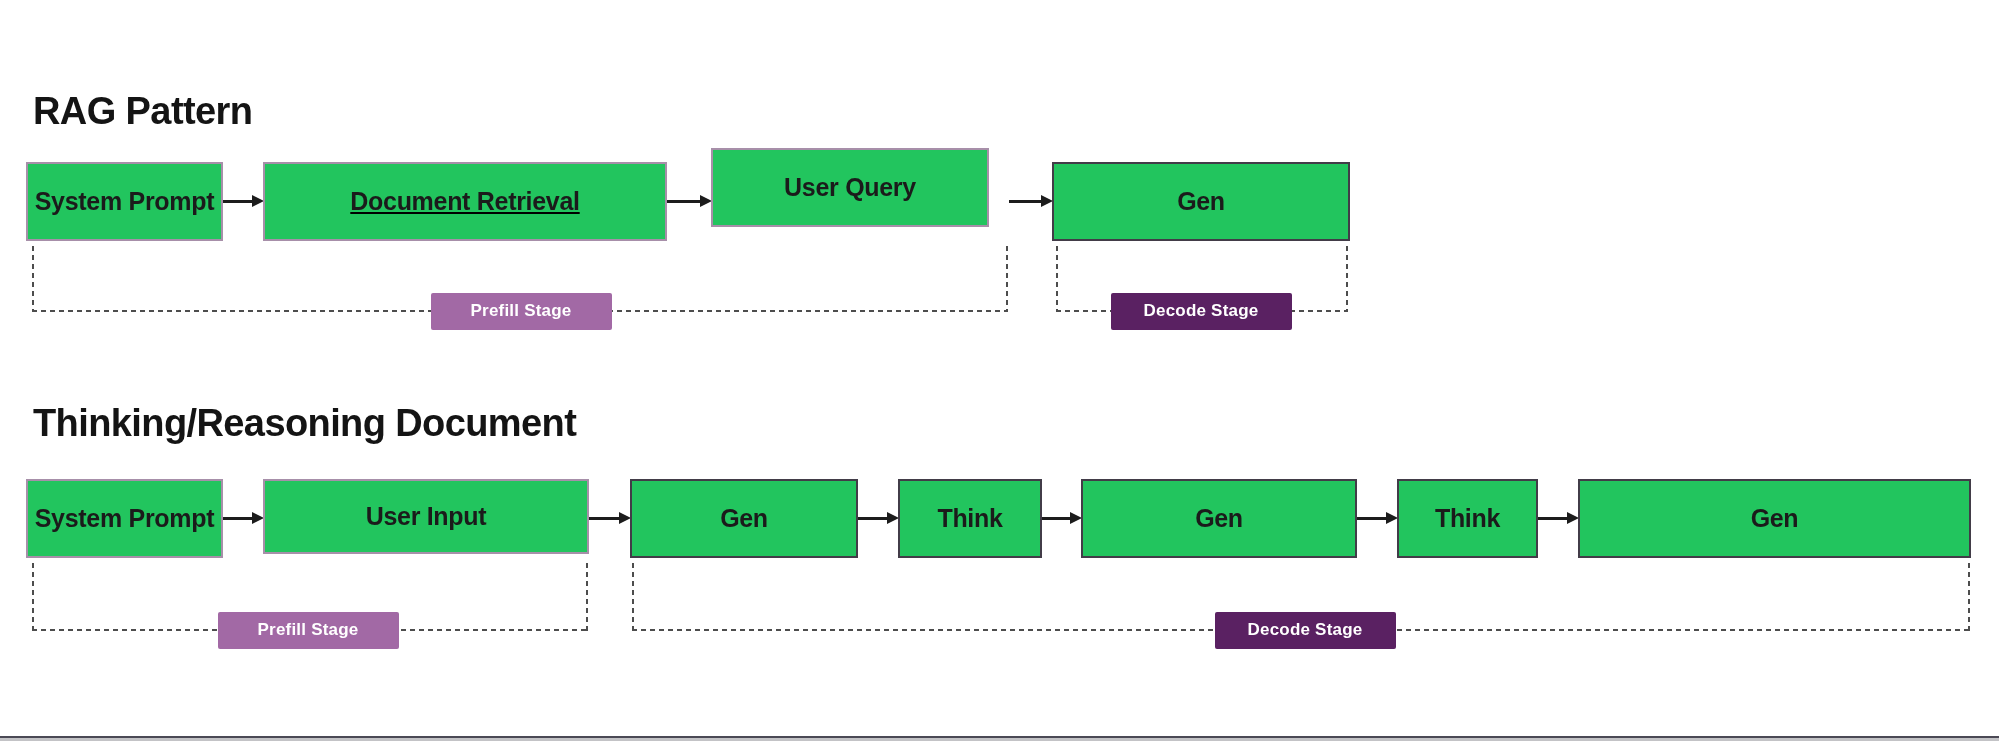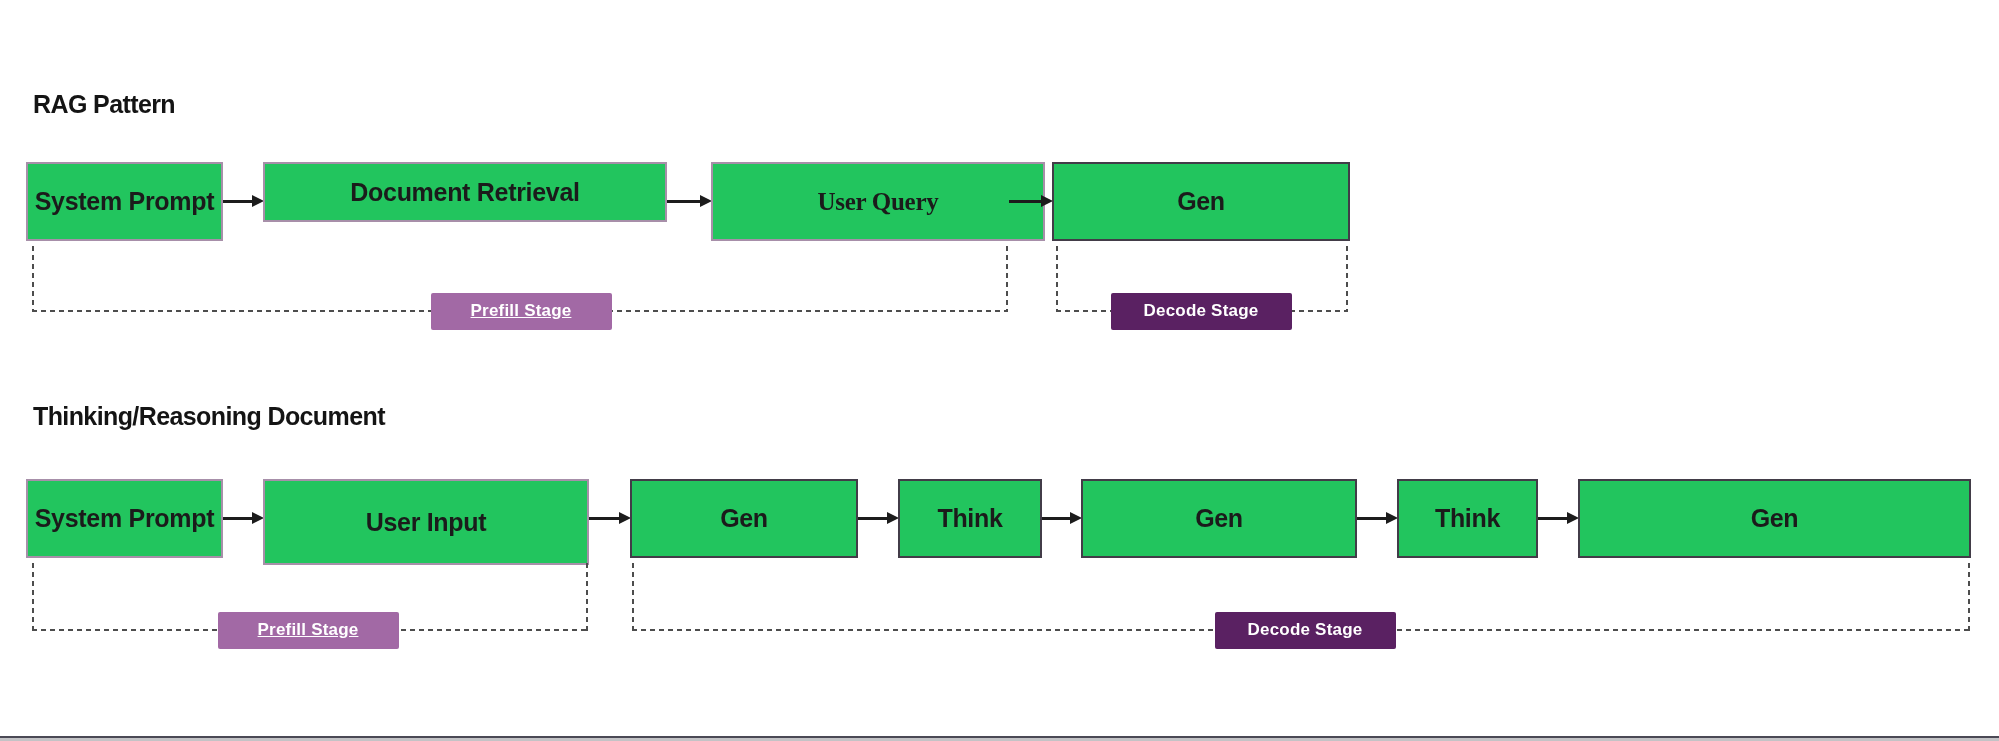--- a/index.html
+++ b/index.html
@@ -5,21 +5,21 @@
   html,body{margin:0;padding:0;background:#ffffff;}
   #canvas{
     position:relative;
     width:1999px;height:741px;
     background:var(--bg,#ffffff);
     overflow:hidden;
     font-family:"Liberation Sans","DejaVu Sans",sans-serif;
   }
   .section-title{
     position:absolute;
-    font-size:25px;font-weight:800;
+    font-size:38px;font-weight:800;
     color:var(--title-text,#141414);
     letter-spacing:-0.6px;
     white-space:nowrap;
     line-height:1;
   }
   .box{
     position:absolute;
     background:#22c55e;
     display:flex;align-items:center;justify-content:center;
     box-sizing:border-box;
@@ -54,49 +54,49 @@
     background:repeating-linear-gradient(180deg,var(--dash,#4d4d4d) 0 5px,transparent 5px 9px);
   }
   .badge{
     position:absolute;
     display:flex;align-items:center;justify-content:center;
     color:var(--badge-text,#ffffff);
     font-size:17px;font-weight:700;letter-spacing:0.2px;
     border-radius:2px;
     white-space:nowrap;
   }
-  .badge.prefill{background:var(--prefill-badge,#a269a5);text-decoration:underline;}
+  .badge.prefill{background:var(--prefill-badge,#a269a5);}
   .badge.decode{background:var(--decode-badge,#5a2162);}
   #bottom-bar{
     position:absolute;left:0;right:0;bottom:0;height:3px;
     background:var(--bottom-strip,#c3c3c6);
     border-top:2px solid var(--bottom-line,#4b4955);
   }
 </style>
 </head>
 <body>
 
 <div id="canvas" style="--bg: #ffffff; --prefill-border: #a78fa9; --decode-border: #423c48; --prefill-badge: #a269a5; --decode-badge: #5a2162; --badge-text: #ffffff; --title-text: #141414; --box-text: #1b1b1b; --dash: #4d4d4d; --arrow: #1c1c1c; --bottom-line: #4b4955; --bottom-strip: #c3c3c6;">
   <div id="bottom-bar"></div>
 <div class="section-title" style="left: 33px; top: 92px;">RAG Pattern</div>
     <div class="box prefill" style="left: 26px; top: 162px; width: 197px; height: 79px;">
       <div class="box-label">System Prompt</div>
     </div>
     <div class="arrow" style="left: 223px; top: 162px; width: 40px; height: 79px;">
       <div class="shaft"></div>
       <div class="head"></div>
     </div>
-    <div class="box prefill" style="left: 263px; top: 162px; width: 404px; height: 60px;">
+    <div class="box prefill" style="left: 263px; top: 162px; width: 404px; height: 79px; text-decoration: underline;">
       <div class="box-label">Document Retrieval</div>
     </div>
     <div class="arrow" style="left: 667px; top: 162px; width: 44px; height: 79px;">
       <div class="shaft"></div>
       <div class="head"></div>
     </div>
-    <div class="box prefill" style="left: 711px; top: 162px; width: 334px; height: 79px; font-family: Liberation Serif, serif;">
+    <div class="box prefill" style="left: 711px; top: 148px; width: 278px; height: 79px;">
       <div class="box-label">User Query</div>
     </div>
     <div class="arrow" style="left: 1009px; top: 162px; width: 43px; height: 79px;">
       <div class="shaft"></div>
       <div class="head"></div>
     </div>
     <div class="box decode" style="left: 1052px; top: 162px; width: 298px; height: 79px;">
       <div class="box-label">Gen</div>
     </div>
     <div class="dash-v" style="left: 32px; top: 246px; height: 66px;"></div>
@@ -108,21 +108,21 @@
     <div class="dash-h" style="left: 1056px; top: 310px; width: 290px;"></div>
     <div class="badge decode" style="left: 1110.5px; top: 292.5px; width: 181px; height: 37px;">Decode Stage</div>
     <div class="section-title" style="left: 33px; top: 404px;">Thinking/Reasoning Document</div>
     <div class="box prefill" style="left: 26px; top: 479px; width: 197px; height: 79px;">
       <div class="box-label">System Prompt</div>
     </div>
     <div class="arrow" style="left: 223px; top: 479px; width: 40px; height: 79px;">
       <div class="shaft"></div>
       <div class="head"></div>
     </div>
-    <div class="box prefill" style="left: 263px; top: 479px; width: 326px; height: 86px;">
+    <div class="box prefill" style="left: 263px; top: 479px; width: 326px; height: 75px;">
       <div class="box-label">User Input</div>
     </div>
     <div class="arrow" style="left: 589px; top: 479px; width: 41px; height: 79px;">
       <div class="shaft"></div>
       <div class="head"></div>
     </div>
     <div class="box decode" style="left: 630px; top: 479px; width: 228px; height: 79px;">
       <div class="box-label">Gen</div>
     </div>
     <div class="arrow" style="left: 858px; top: 479px; width: 40px; height: 79px;">

